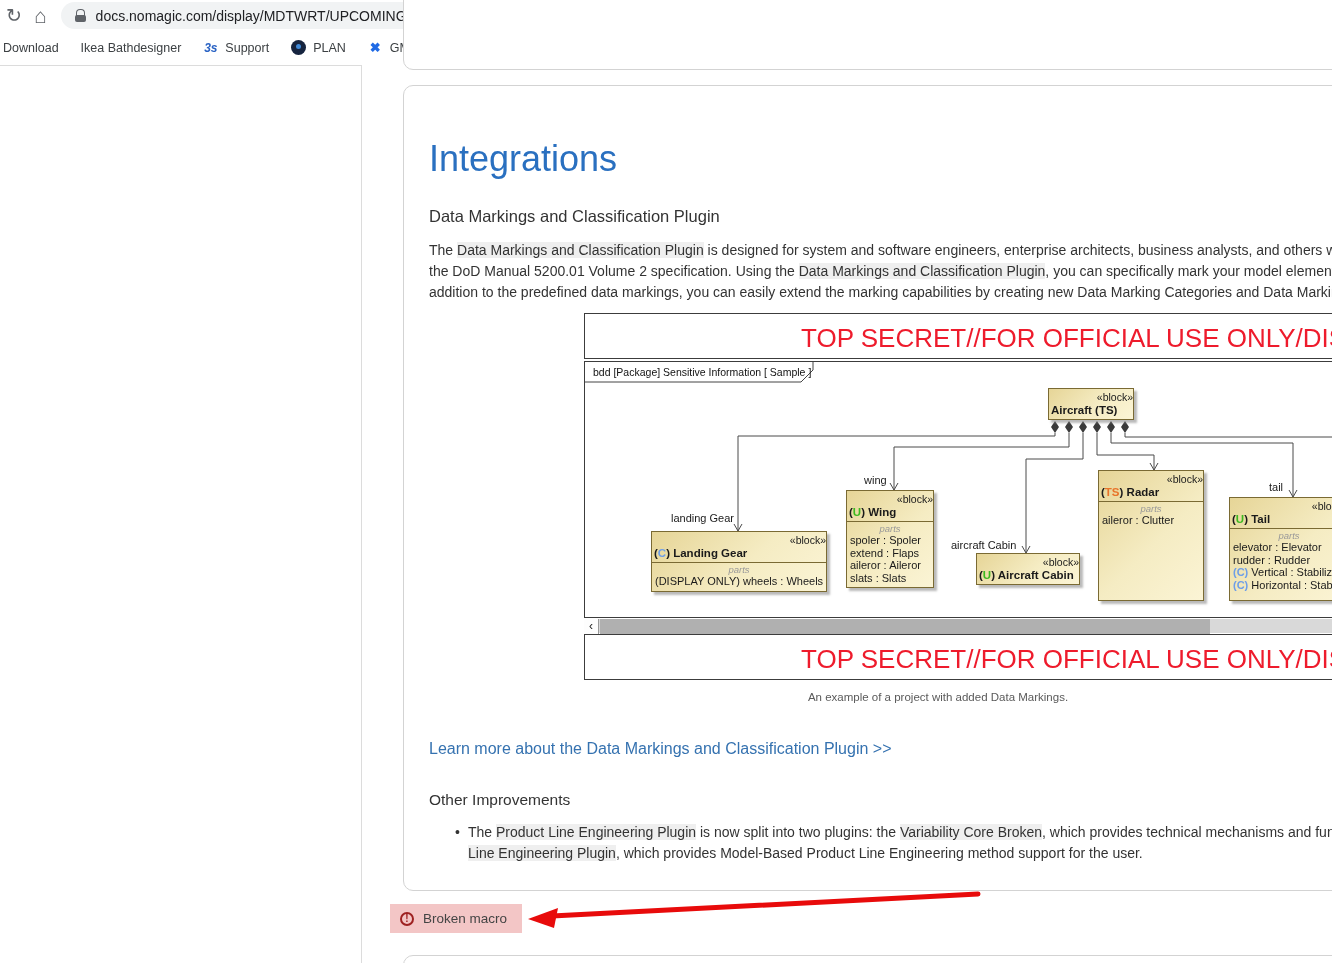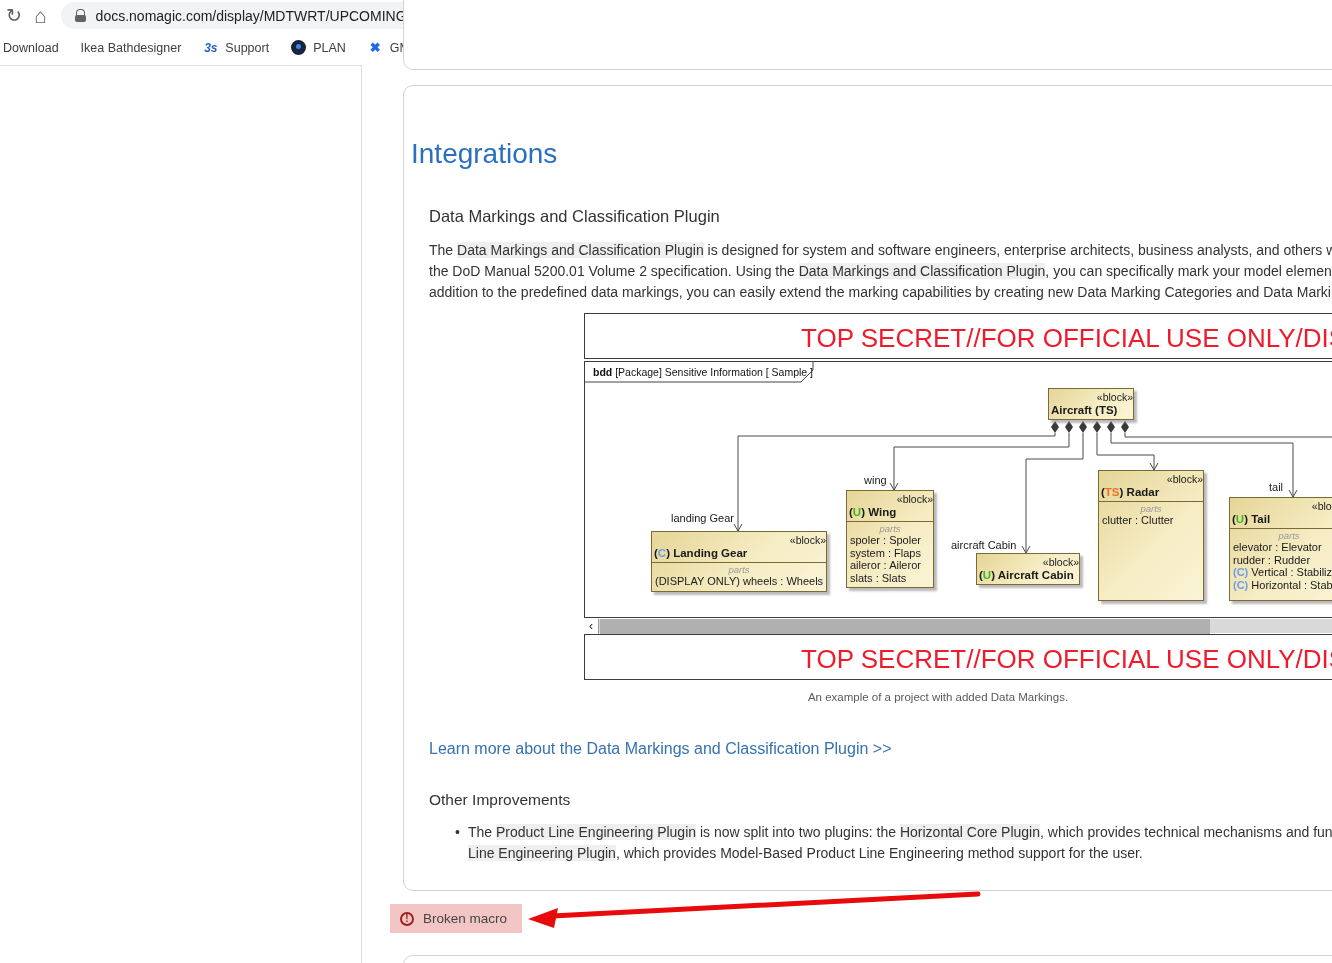--- a/index.html
+++ b/index.html
@@ -53,37 +53,37 @@
 
   
   .hline{left:0;top:65px;width:361px;height:1px;background:#dcdcdc;}
   .vline{left:361px;top:65px;width:1px;height:898px;background:#dcdcdc;}
   .panel{border:1.5px solid #d3d3d3;border-radius:10px;background:#fff;width:1000px;left:403px;}
   .panel.upper{top:-24px;height:94px;}
   .panel.main{top:85px;height:806px;}
   .panel.lower{top:955px;height:60px;}
 
   
-  .h1{left:411px;top:138px;font-size:28px;font-weight:500;color:var(--heading_blue);}
+  .h1{left:429px;top:138px;font-size:36px;font-weight:500;color:var(--heading_blue);}
   .h2{left:429px;top:207px;font-size:16.5px;color:#333;}
   .para-line{left:429px;font-size:14px;color:#333;white-space:nowrap;width:903px;overflow:hidden;}
   .hl{background:#efefef;}
   .caption{left:788px;top:691px;width:300px;text-align:center;font-size:11.5px;color:#5a5a5a;}
   .learn{left:429px;top:740px;font-size:16px;color:var(--link_blue);cursor:pointer;white-space:nowrap;}
   .h3{left:429px;top:791px;font-size:15.5px;color:#333;}
   .bullet-marker{left:455px;top:824px;font-size:14px;color:#333;}
   .bullet-line{left:468px;font-size:14px;color:#333;white-space:nowrap;width:864px;overflow:hidden;}
 
   
   .banner{left:584px;width:760px;height:46px;background:#fff;border:1px solid #3c3c3c;overflow:hidden;}
   .banner.top{top:313px;} .banner.bottom{top:634px;}
   .banner-text{position:absolute;left:216px;top:9px;font-size:26px;color:var(--banner_red);white-space:nowrap;}
   .diagram{left:584px;top:361px;width:760px;height:257px;background:#fff;border:1px solid #3c3c3c;overflow:hidden;}
   .frame-label{position:absolute;left:8px;top:4px;font-size:10.5px;color:#111;white-space:nowrap;}
-  .frame-label b{font-weight:bold;}
+  .frame-label b{font-weight:normal;}
   .scrollbar{left:584px;top:618px;width:748px;height:15px;background:#d9d9d9;border-top:1px solid #fff;}
   .sb-arrow{position:absolute;left:0;top:0;width:15px;height:15px;background:#fdfdfd;border-right:1px solid #999;
     font-size:12px;color:#222;text-align:center;line-height:14px;cursor:pointer;}
   .sb-thumb{position:absolute;left:16px;top:0;width:610px;height:15px;background:#b0b0b0;cursor:pointer;}
 
   
   .blk{position:absolute;background:linear-gradient(135deg,#e6d597 0%,#f5ecc3 55%,#fbf4d5 100%);
     border:1px solid var(--block_border);box-shadow:3px 3px 2px rgba(130,130,130,.55);
     font-size:11px;color:#1a1a1a;}
   .stereo{text-align:right;font-size:10.5px;padding-top:2px;}
@@ -268,37 +268,37 @@
       <div class="prow" style="">(DISPLAY ONLY) wheels : Wheels</div>
     </div>
   </div>
 
   <div class="blk" style="left:261px;top:128px;width:88px">
     <div class="stereo">«block»</div>
     <div class="bname"><span>(</span><span class="lvl-u">U</span><span>) </span><span>Wing</span></div>
     <div class="comp">
       <div class="comp-label">parts</div>
       <div class="prow">spoler : Spoler</div>
-      <div class="prow">system : Flaps</div>
+      <div class="prow">extend : Flaps</div>
       <div class="prow">aileror : Aileror</div>
       <div class="prow">slats : Slats</div>
     </div>
   </div>
 
   <div class="blk" style="left:391px;top:191px;width:104px">
     <div class="stereo">«block»</div>
     <div class="bname"><span>(</span><span class="lvl-u">U</span><span>) </span><span>Aircraft Cabin</span></div>
   </div>
 
   <div class="blk" style="left:513px;top:108px;width:106px;min-height:131px">
     <div class="stereo">«block»</div>
     <div class="bname"><span>(</span><span class="lvl-ts">TS</span><span>) </span><span>Radar</span></div>
     <div class="comp">
       <div class="comp-label">parts</div>
-      <div class="prow">clutter : Clutter</div>
+      <div class="prow">aileror : Clutter</div>
     </div>
   </div>
 
   <div class="blk" style="left:644px;top:135px;width:120px;min-height:104px">
     <div class="stereo">«block»</div>
     <div class="bname"><span>(</span><span class="lvl-u">U</span><span>) </span><span>Tail</span></div>
     <div class="comp">
       <div class="comp-label">parts</div>
       <div class="prow"><span></span><span>elevator : Elevator</span></div>
       <div class="prow"><span></span><span>rudder : Rudder</span></div>
@@ -318,21 +318,21 @@
 </div>
 
 <div class="abs caption">An example of a project with added Data Markings.</div>
 
 <div class="abs learn">Learn more about the Data Markings and Classification Plugin &gt;&gt;</div>
 
 <div class="abs h3">Other Improvements</div>
 <div class="abs bullet-marker">•</div>
 <div class="abs bullet-line" style="top:824px">
   
-<span>The </span><span class="hl">Product Line Engineering Plugin</span><span> is now split into two plugins: the </span><span class="hl">Horizontal Core Plugin</span><span>, which provides technical mechanisms and func</span></div>
+<span>The </span><span class="hl">Product Line Engineering Plugin</span><span> is now split into two plugins: the </span><span class="hl">Variability Core Broken</span><span>, which provides technical mechanisms and func</span></div>
 <div class="abs bullet-line" style="top:845px">
   
 <span class="hl">Line Engineering Plugin</span><span>, which provides Model-Based Product Line Engineering method support for the user.</span></div>
 
 <div class="abs macro">
   <span class="macro-icon">!</span>
   <span class="macro-label">Broken macro</span>
 </div>
 
 <svg class="abs" style="left:380px;top:882px" width="620" height="60">

